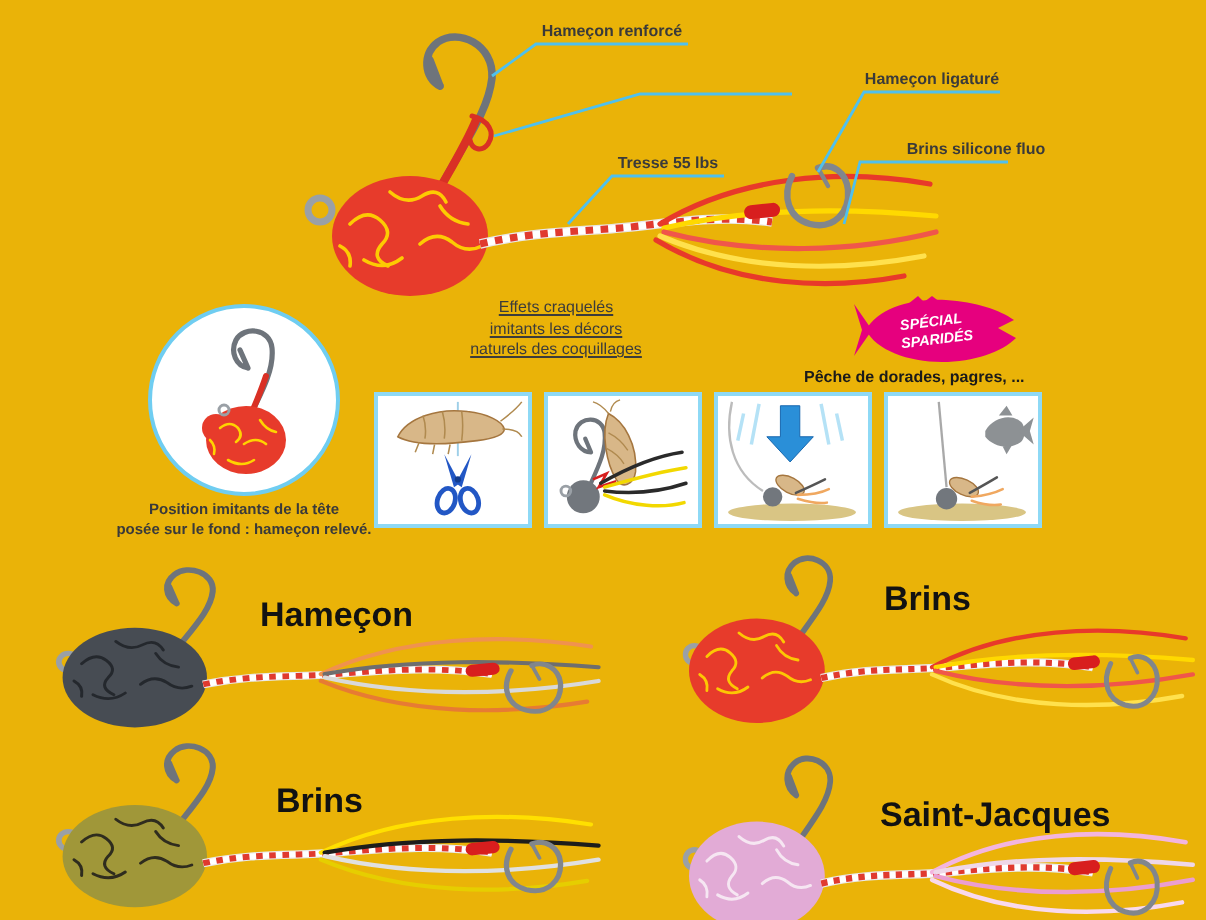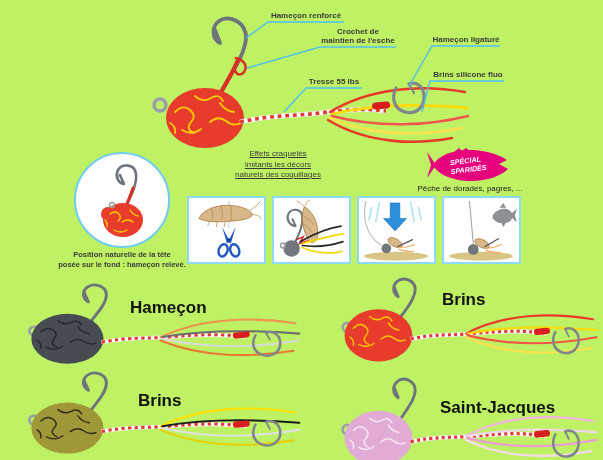--- a/index.html
+++ b/index.html
@@ -1,25 +1,25 @@
 <!DOCTYPE html>
 <html><head>
 <meta charset="utf-8">
 <style>
   html,body{margin:0;padding:0;background:#fff;}
-  .screen{position:relative;width:603px;height:460px;background:#bef264;overflow:hidden;
+  .screen{position:relative;width:603px;height:460px;background:#eab308;overflow:hidden;
           font-family:"Liberation Sans",sans-serif;}
   .abs{position:absolute;}
   .ann{position:absolute;font-size:8px;font-weight:bold;color:#3a3a3a;text-align:center;
        line-height:1.18;white-space:pre-line;z-index:3;}
   .note{position:absolute;font-size:8px;color:#3c3c3b;text-align:center;line-height:1.32;
         white-space:pre-line;text-decoration:underline;}
   .pos-note{position:absolute;font-size:7.5px;font-weight:bold;color:#3a3a3a;text-align:center;
         line-height:1.28;white-space:pre-line;}
-  .caption-bold{position:absolute;font-size:8px;font-weight:normal;color:#1a1a1a;text-align:center;}
+  .caption-bold{position:absolute;font-size:8px;font-weight:bold;color:#1a1a1a;}
   .product-label{position:absolute;font-size:17px;font-weight:bold;color:#121212;}
   .steps{position:absolute;left:187px;top:196px;display:flex;gap:6px;}
   .step-box{width:79px;height:68px;border:2px solid #8ed9f5;background:#fff;box-sizing:border-box;
             display:flex;align-items:center;justify-content:center;}
   .circle-feature{position:absolute;left:74px;top:152px;width:96px;height:96px;
             border:2px solid #6fcdf1;border-radius:50%;box-sizing:border-box;background:#fff;
             display:flex;align-items:center;justify-content:center;}
   .product{position:absolute;}
   .product .jig{width:100%;height:100%;display:block;}
   svg{display:block;}
@@ -66,43 +66,41 @@
     <g fill="none" stroke-width="1.4" stroke="#4fc0ee">
       <polyline points="344,22 268,22 246,38"></polyline>
       <polyline points="396,47 320,47 247,68"></polyline>
       <polyline points="362,88 306,88 284,112"></polyline>
       <polyline points="500,46 432,46 409,86"></polyline>
       <polyline points="504,81 430,81 422,112"></polyline>
     </g>
   </svg>
 
   <div class="ann" style="left:268px;top:11px;width:76px">Hameçon renforcé</div>
-  <div class="ann" style="left:316px;top:27px;width:84px">Crochet de
-maintien de l'esche</div>
   <div class="ann" style="left:305px;top:77px;width:58px">Tresse 55 lbs</div>
   <div class="ann" style="left:430px;top:35px;width:72px">Hameçon ligaturé</div>
-  <div class="ann" style="left:428px;top:70px;width:80px">Brins silicone fluo</div>
+  <div class="ann" style="left:448px;top:70px;width:80px">Brins silicone fluo</div>
 
   <div class="circle-feature">
     <svg width="88" height="88" viewBox="0 0 88 88">
       <path d="M48,50 C54,38 59,28 58,18 C57,8 44,7 40,14 C37,20 40,27 46,28 M46,28 L42,19" fill="none" stroke="#6e747b" stroke-width="2.6" stroke-linecap="round"></path>
       <path d="M48,50 C51,43 53,38 55,32" fill="none" stroke="#d93025" stroke-width="3" stroke-linecap="round"></path>
       <circle cx="30" cy="58" r="7" fill="#e73b2b"></circle>
       <ellipse cx="45" cy="64" rx="20" ry="17" fill="#e73b2b"></ellipse>
       <g fill="none" stroke-width="1.3" stroke-linecap="round" stroke="#ffd300">
         <path d="M32,58 q5,-4 9,0 q3,4 -1,7"></path>
         <path d="M44,66 q6,-4 11,0"></path>
         <path d="M36,74 q7,4 13,0"></path>
         <path d="M52,54 q3,5 8,6"></path>
         <path d="M27,64 q3,3 2,7"></path>
       </g>
       <circle cx="34" cy="49" r="2.5" fill="none" stroke="#9aa0a6" stroke-width="1.5"></circle>
     </svg>
   </div>
-  <div class="pos-note" style="left:50px;top:250px;width:144px">Position naturelle de la tête
+  <div class="pos-note" style="left:50px;top:250px;width:144px">Position imitants de la tête
 posée sur le fond : hameçon relevé.</div>
 
   <div class="note" style="left:212px;top:149px;width:132px">Effets craquelés
 imitants les décors
 naturels des coquillages</div>
 
   <svg class="abs" style="left:426px;top:147px;width:84px;height:37px" viewBox="0 0 84 37">
     <g fill="#e6007e">
       <path d="M10,18 L1,5 L5,18 L1,31 Z"></path>
       <path d="M28,5 L33,1 L36,4 L40,1 L44,4 Z"></path>

